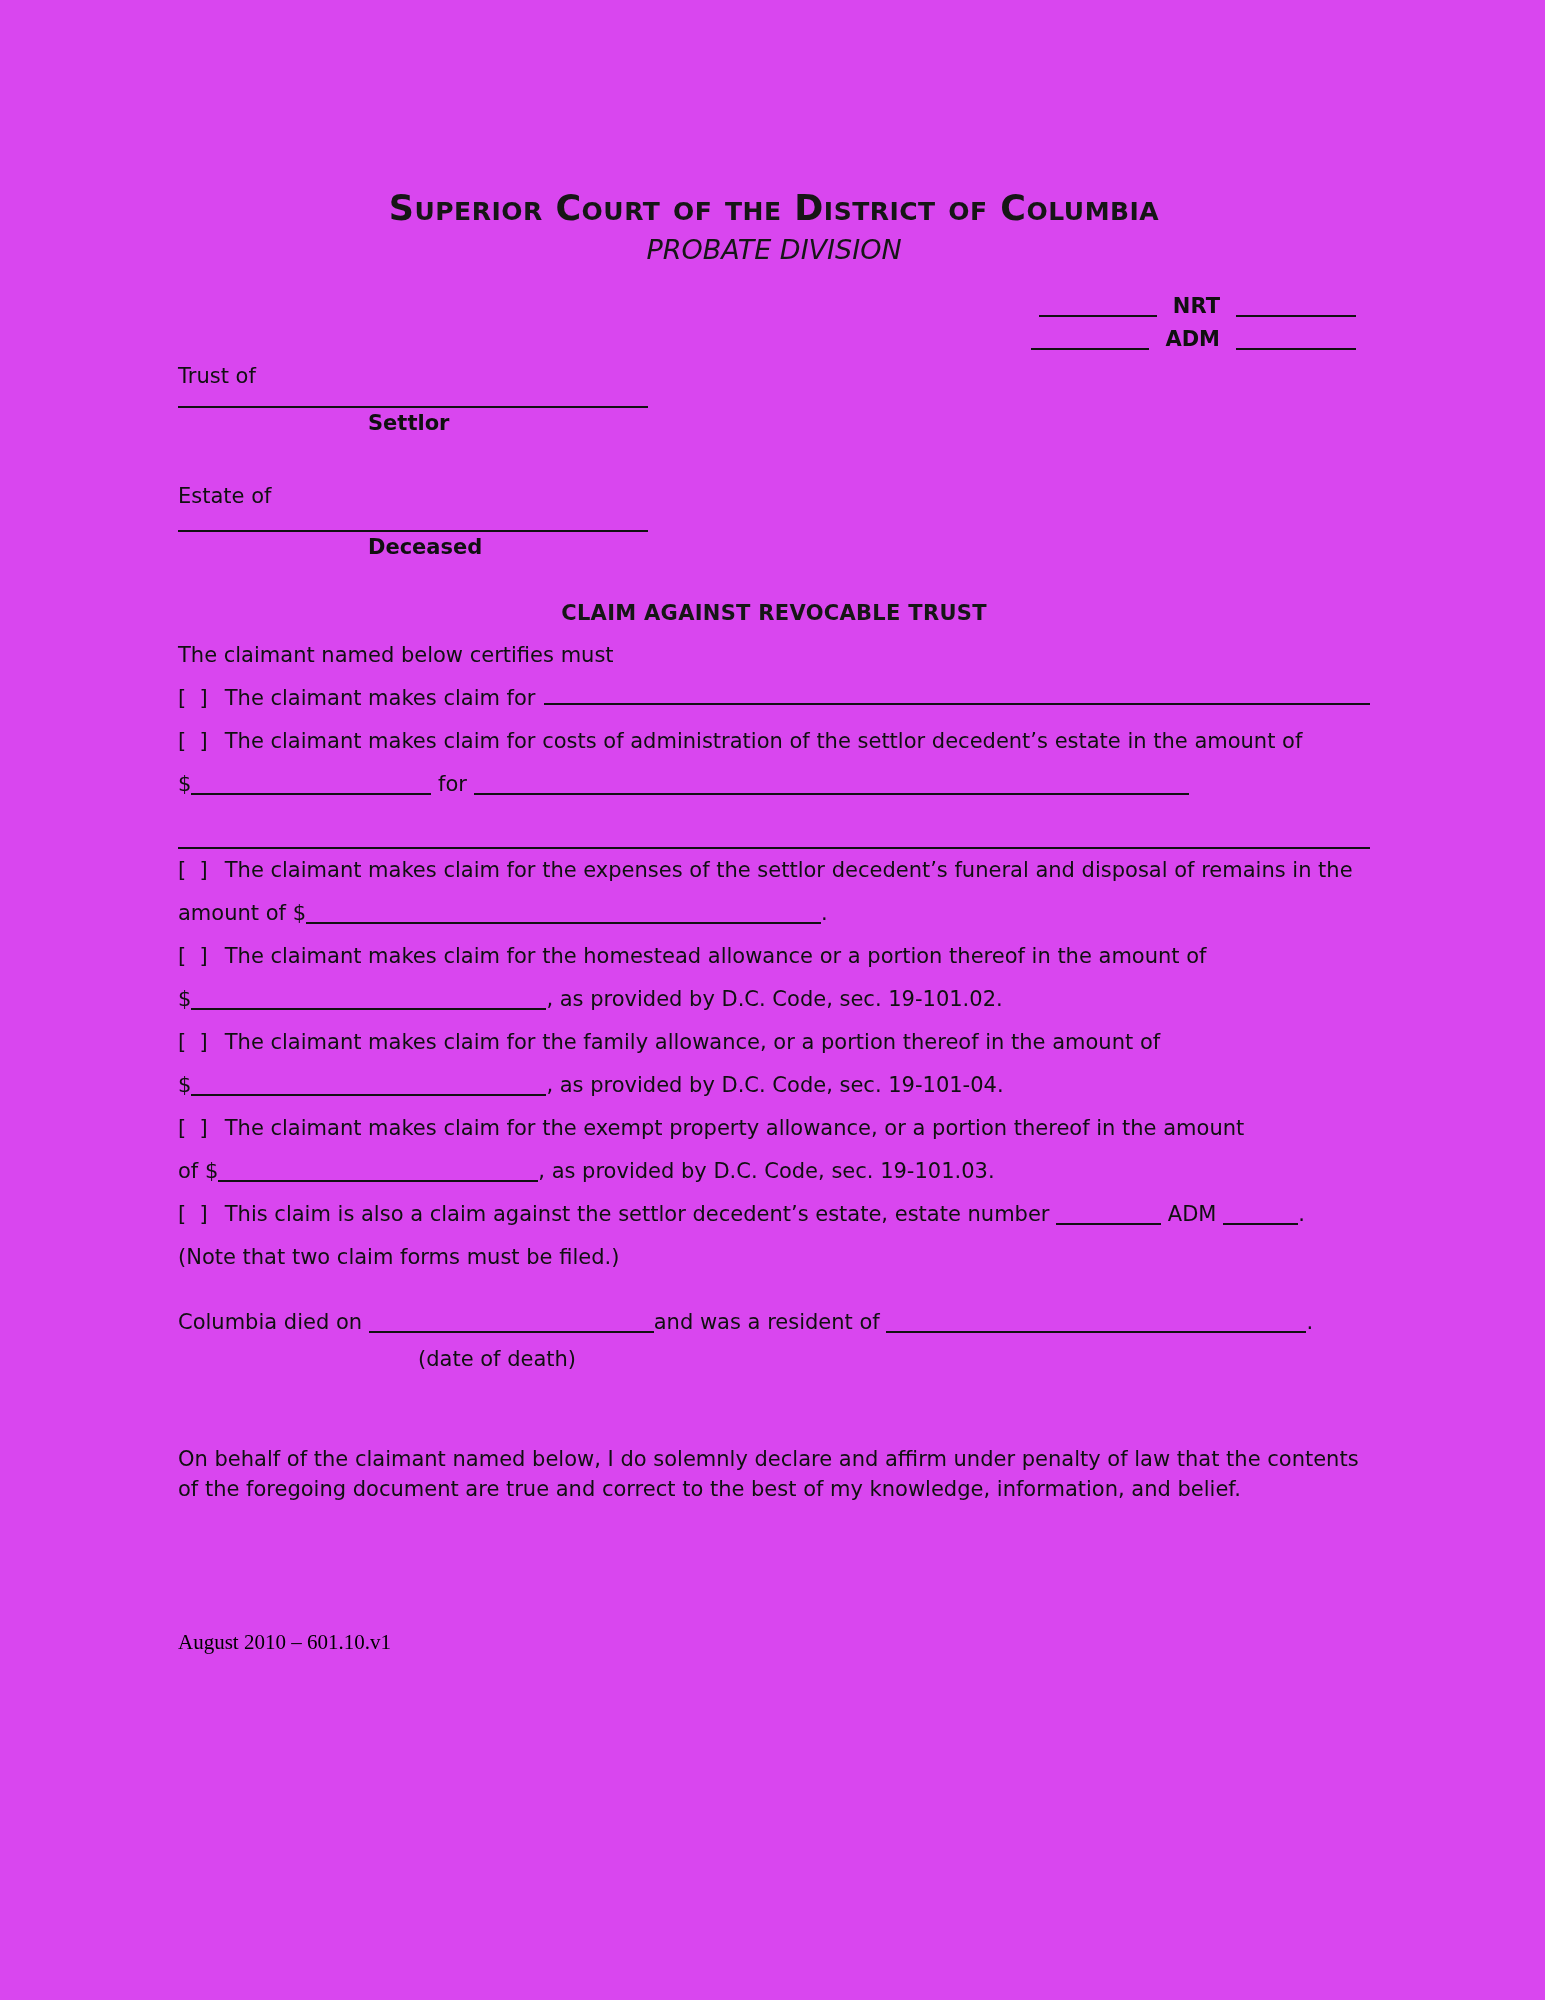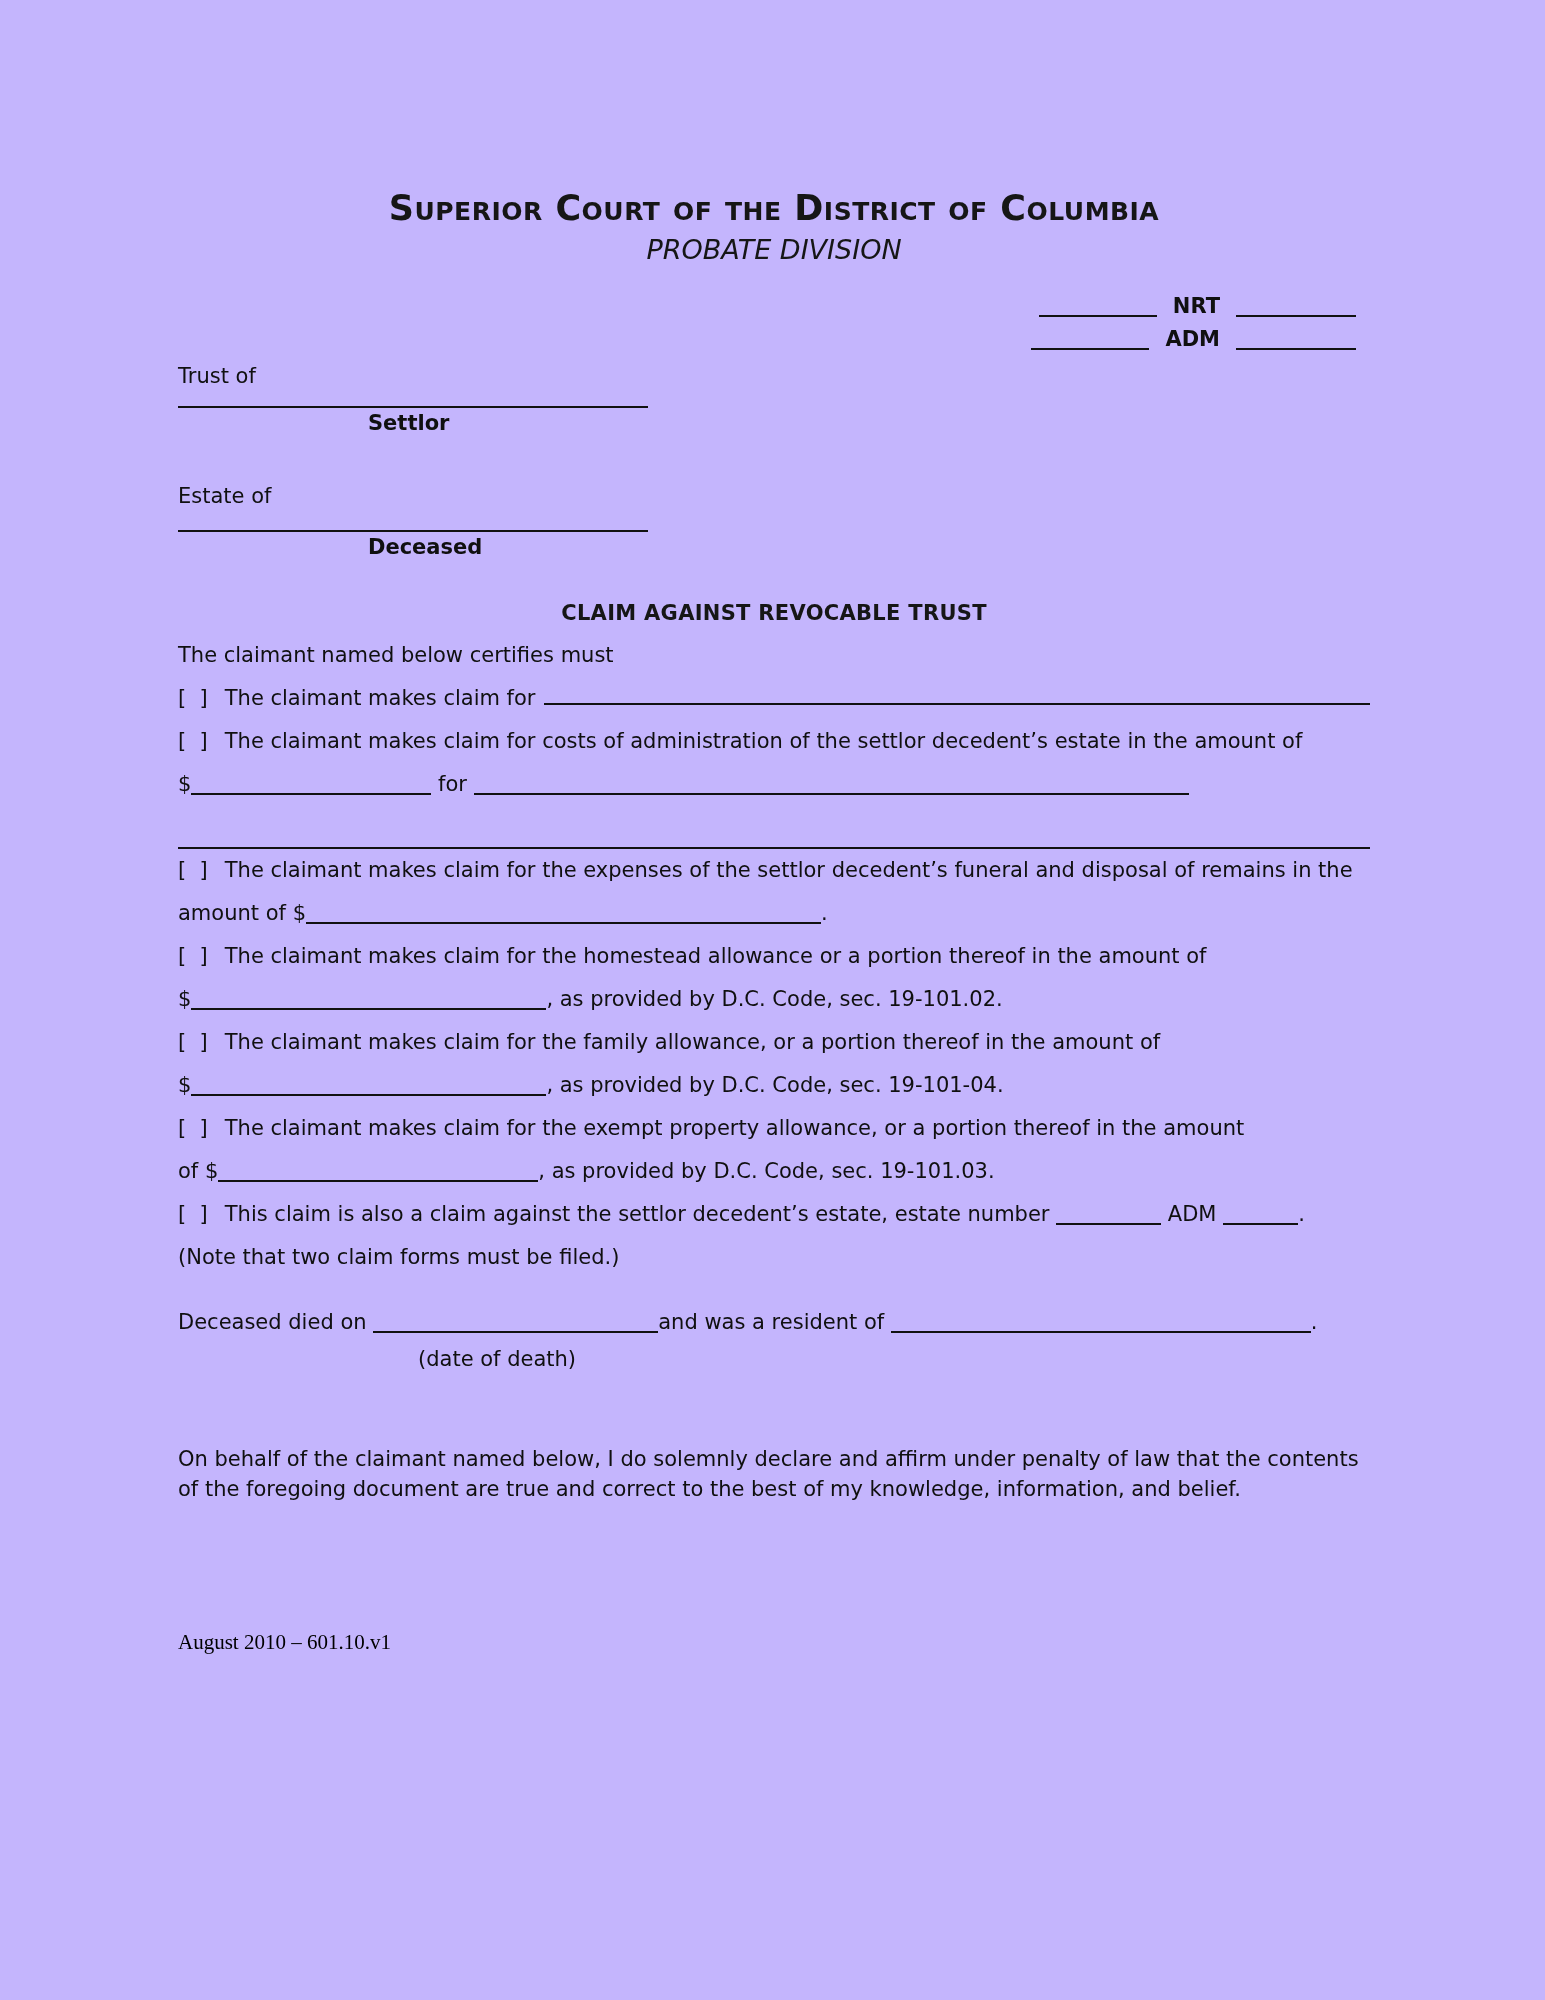--- a/index.html
+++ b/index.html
@@ -1,21 +1,21 @@
 <!DOCTYPE html>
 <html><head>
 <meta charset="utf-8">
 <style>
   html,body{margin:0;padding:0;background:#fff;}
   .page{
     position:relative;
     width:1545px;height:2000px;
     box-sizing:border-box;
     padding:186px 175px 0 178px;
-    background:#c4b5fd;
+    background:#d946ef;
     color:#101010;
     font-family:"DejaVu Sans",sans-serif;
     font-size:21px;
     overflow:hidden;
   }
   
   .court-title{
     margin:0;text-align:center;
     font-size:35px;line-height:44px;font-weight:bold;
     font-variant:small-caps;letter-spacing:0.5px;color:#161616;
@@ -143,21 +143,21 @@
     <p>
       <span class="box">[  ]</span><span>The claimant makes claim for the exempt property allowance, or a portion thereof in the amount </span><span class="nb"><span>of $</span><span class="blank b-c6"></span></span><span>, as provided by D.C. Code, sec. 19-101.03.</span>
     </p>
 
     <p>
       <span class="box">[  ]</span><span>This claim is also a claim against the settlor decedent’s estate, estate number </span><span class="blank b-c7a"></span><span> ADM </span><span class="blank b-c7b"></span><span>.&nbsp; (Note that two claim forms must be filed.)</span>
     </p>
   </div>
 
   <p class="decedent">
-    <span>Deceased died on </span><span class="blank b-dd1"></span><span>and was a resident of </span><span class="blank b-dd2"></span><span>.</span>
+    <span>Columbia died on </span><span class="blank b-dd1"></span><span>and was a resident of </span><span class="blank b-dd2"></span><span>.</span>
   </p>
   <div class="date-caption">(date of death)</div>
 
   <p class="declaration">On behalf of the claimant named below, I do solemnly declare and affirm under penalty of law that the contents of the foregoing document are true and correct to the best of my knowledge, information, and belief.</p>
 
 
   <div class="footer">August 2010 – 601.10.v1</div>
 
 </div>
 

